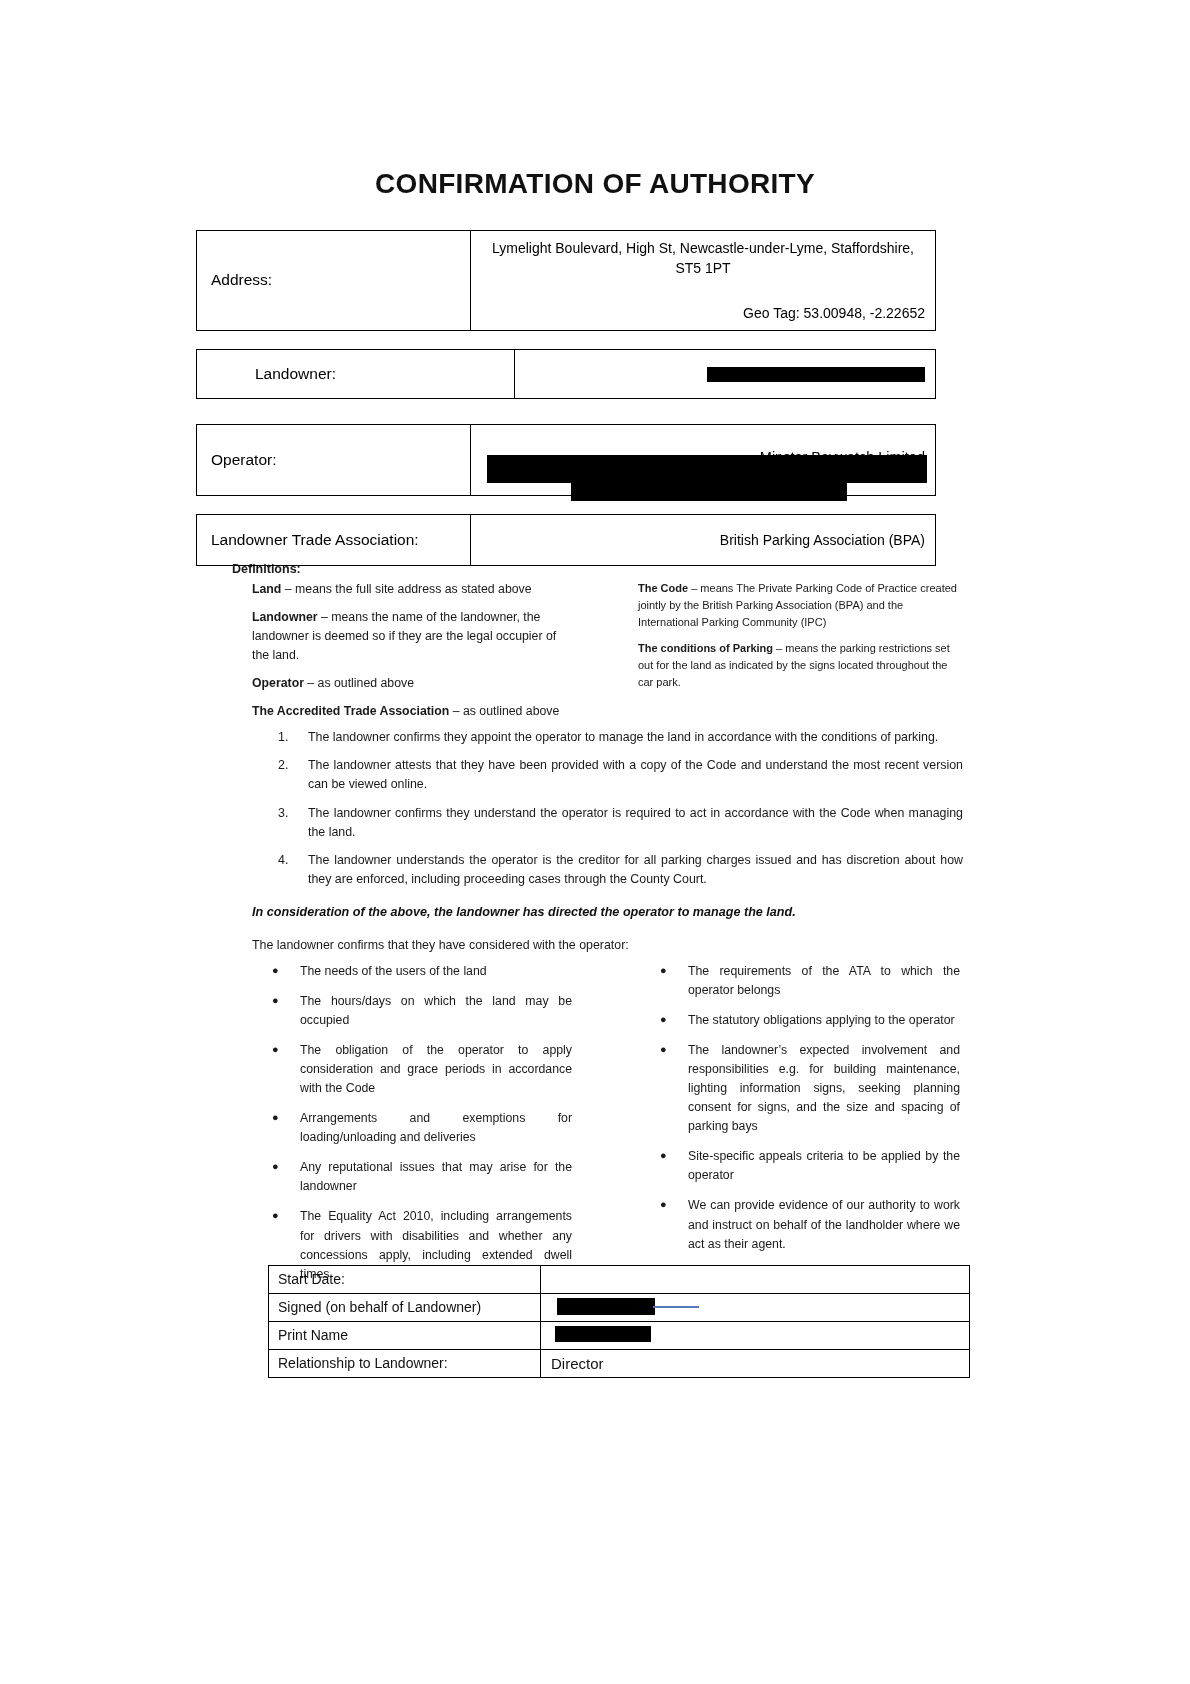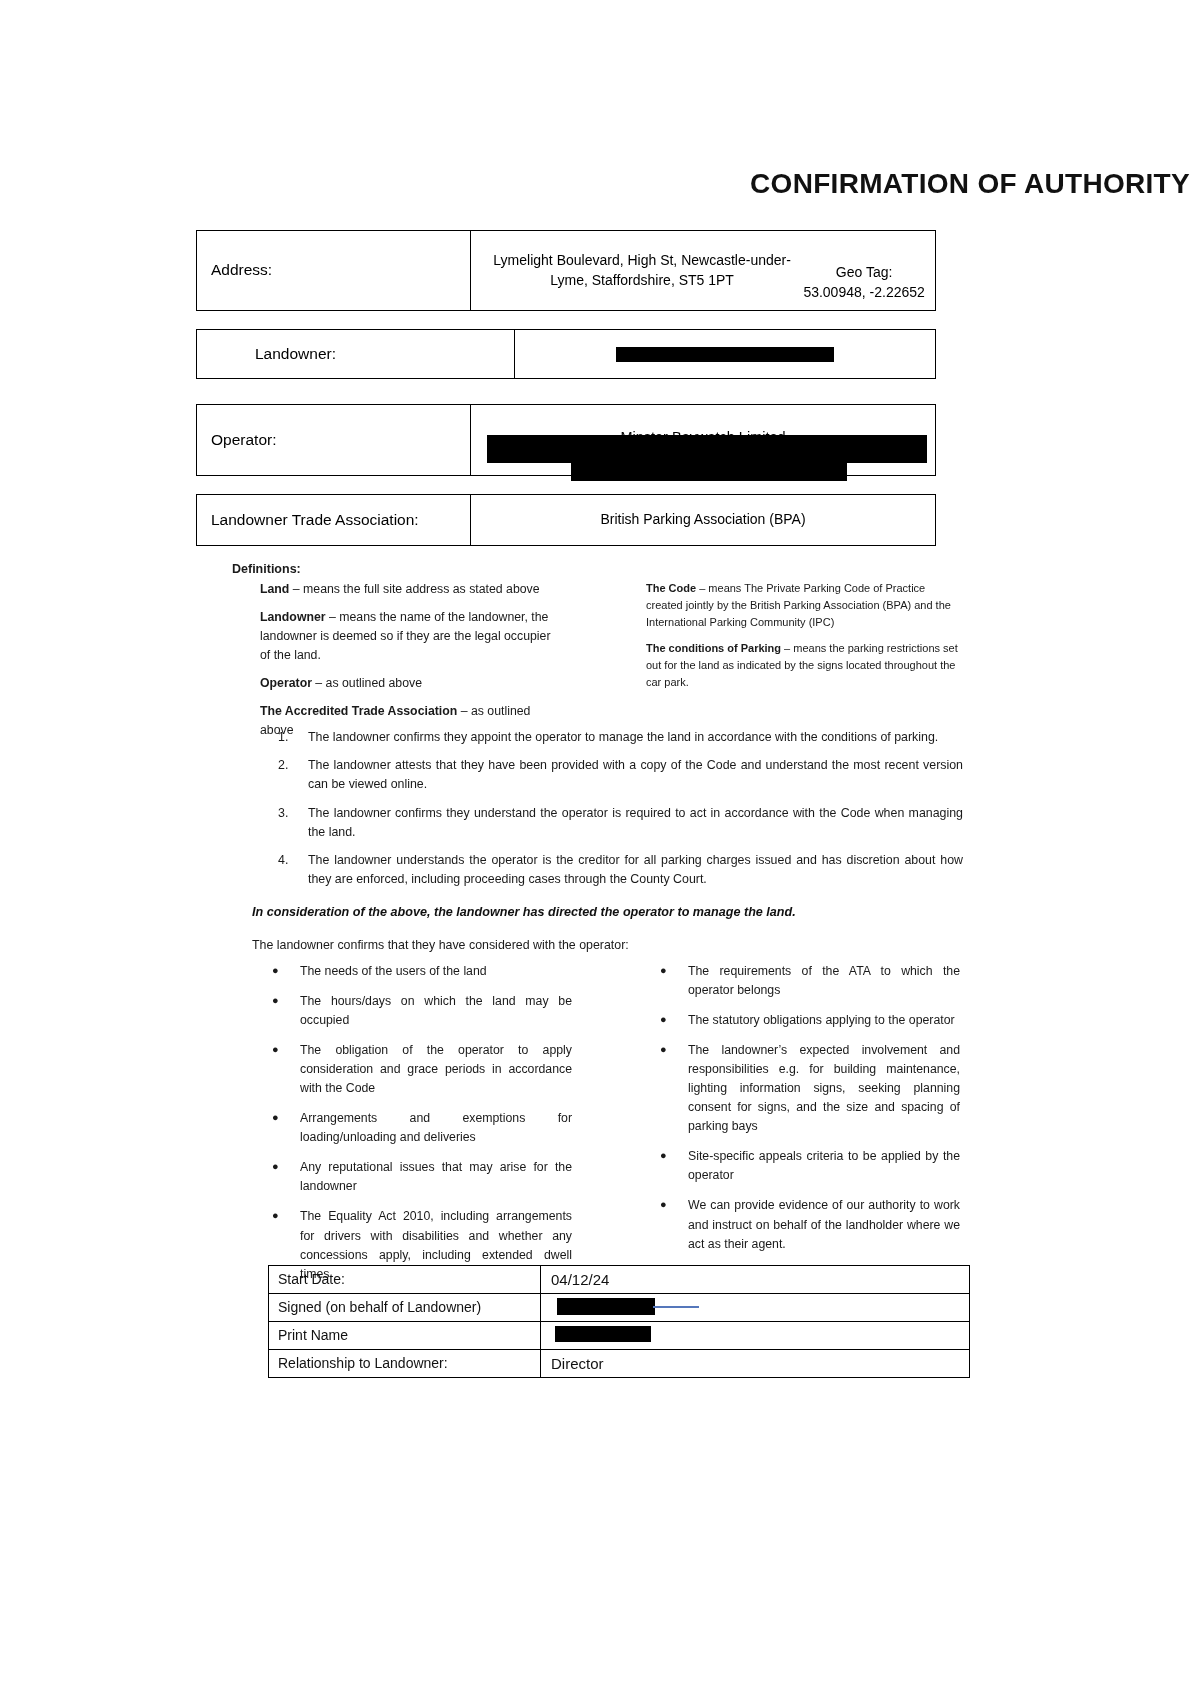--- a/index.html
+++ b/index.html
@@ -20,21 +20,21 @@
     left: 0; top: 0;
     width: 1190px;
     height: 1684px;
     background: #fff;
   }
   .doc-title {
     position: absolute;
     left: 0;
     top: 168px;
     width: 1190px;
-    text-align: right;
+    text-align: center;
     font-size: 28px;
     font-weight: bold;
     letter-spacing: 0.3px;
     color: #111;
   }
   
   .info-table {
     position: absolute;
     left: 196px;
     top: 230px;
@@ -54,22 +54,22 @@
     display: flex;
     align-items: center;
     padding: 8px 0 8px 14px;
     box-sizing: border-box;
     font-size: 15.5px;
     font-weight: normal;
   }
   .info-value {
     flex: 1;
     display: flex;
-    flex-direction: row;
-    align-items: center;
+    flex-direction: column;
+    align-items: flex-end;
     justify-content: center;
     padding: 7px 10px;
     box-sizing: border-box;
     font-size: 14px;
     line-height: 1.45;
     text-align: center;
     position: relative;
   }
   .row-address { min-height: 72px; }
   .row-landowner { min-height: 50px; padding-left: 44px; }
@@ -116,21 +116,21 @@
   }
   .defs-col-right {
     position: absolute;
     left: 638px;
     top: 580px;
     width: 320px;
     font-size: 11px;
     line-height: 1.55;
     color: #1a1a1a;
   }
-  .def-p { margin: 0 0 9px 8px; }
+  .def-p { margin: 0 0 9px 0; }
   .def-term { font-weight: bold; }
   
   .num-list {
     position: absolute;
     left: 278px;
     top: 728px;
     width: 685px;
     font-size: 12.4px;
     line-height: 1.55;
     color: #1a1a1a;
@@ -355,21 +355,20 @@
     <div class="bul-item">
         <div class="bul-dot">●</div>
         <div class="bul-text">We can provide evidence of our authority to work  and instruct on behalf of the landholder where we act as their agent.</div>
       </div>
   </div>
 
   <div class="sig-table">
 
     <div class="sig-row">
       <div class="sig-label">Start Date:</div>
-      <div class="sig-value">04/12/24</div>
     </div>
 
     <div class="sig-row">
       <div class="sig-label">Signed (on behalf of Landowner)</div>
       <div class="sig-value">
         <span class="redact redact-sign"></span>
         <span class="sign-stroke"></span>
       </div>
     </div>
 

